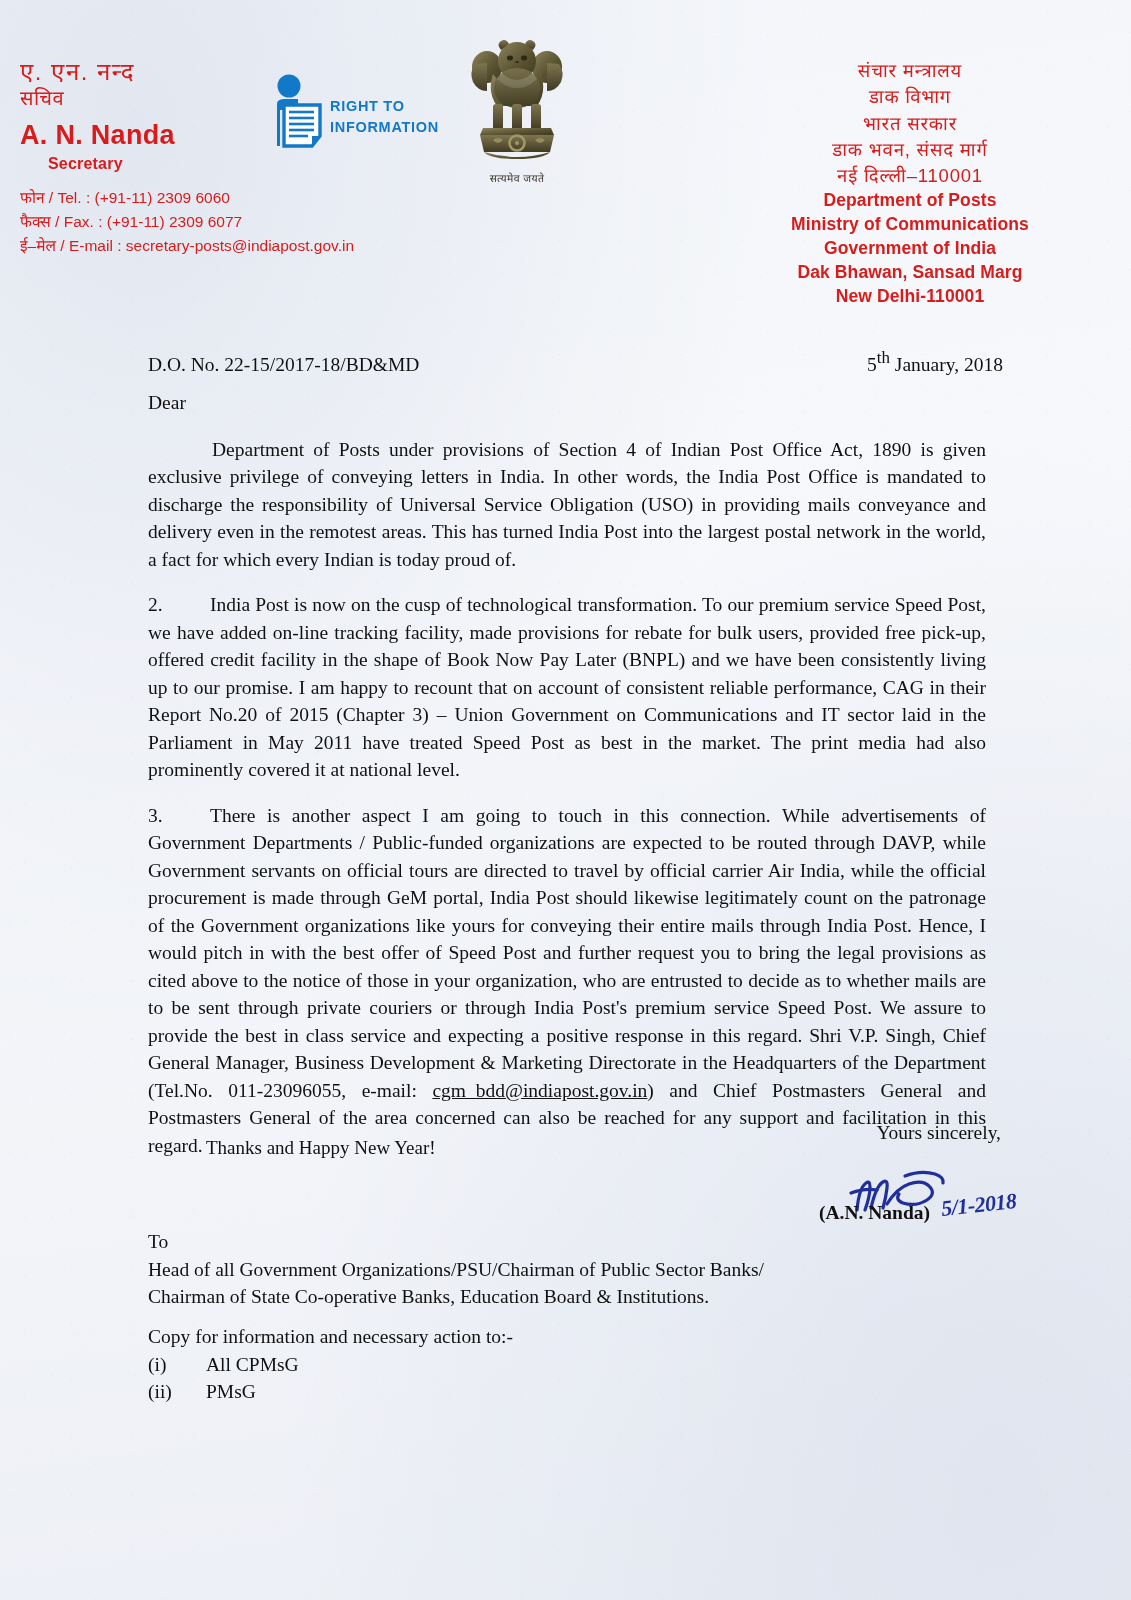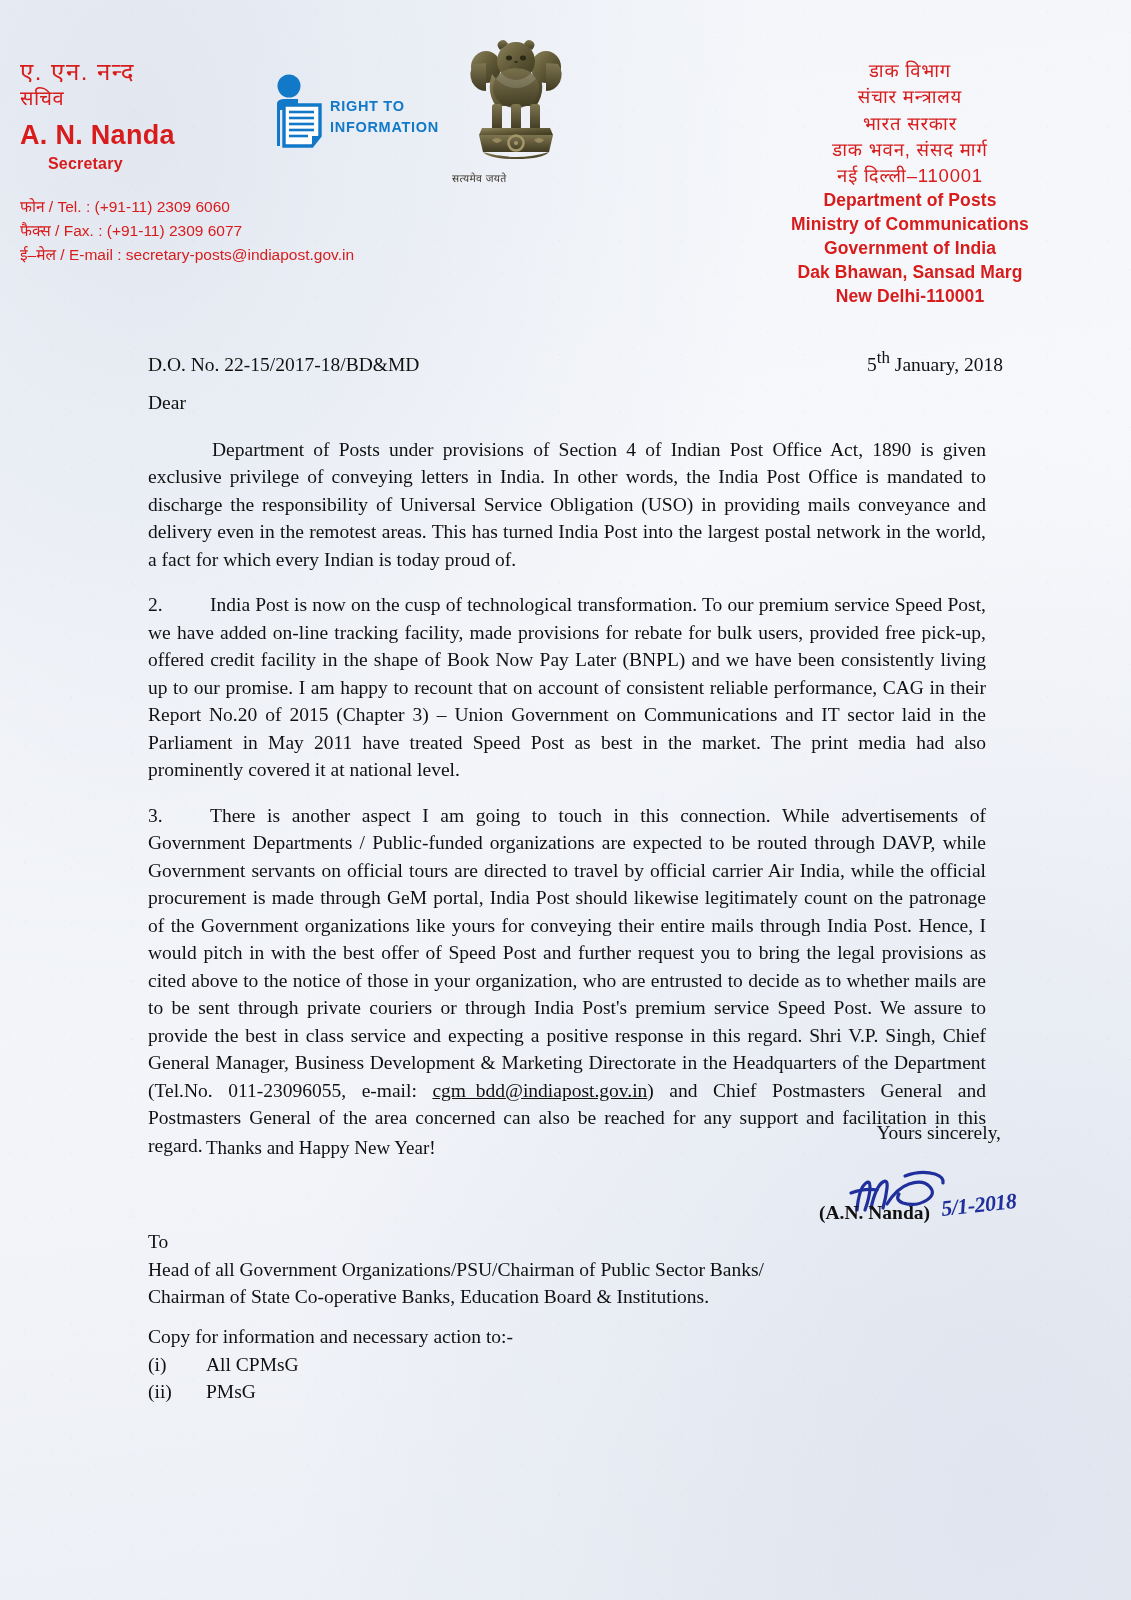--- a/index.html
+++ b/index.html
@@ -73,21 +73,21 @@
     font-size: 16px;
     font-weight: bold;
     line-height: 1.4;
     letter-spacing: .2px;
     margin-left: 28px;
   }
   .hdr-left .contact {
     font-family: "Liberation Sans", sans-serif;
     font-size: 15.5px;
     line-height: 1.55;
-    margin-top: 20px;
+    margin-top: 11px;
     white-space: nowrap;
   }
 
   
   .rti {
     position: absolute;
     left: 268px; top: 74px;
     width: 160px; height: 84px;
   }
   .rti-mark { position: absolute; left: 0; top: 0; width: 58px; height: 84px; }
@@ -98,21 +98,21 @@
     font-size: 14.5px;
     line-height: 1.42;
     letter-spacing: .7px;
     color: #1279c8;
   }
 
   
   .emblem {
     position: absolute;
     left: 452px; top: 34px;
-    width: 130px; 
+    width: 130px; text-align: center;
   }
   .emblem-caption {
     font-family: "Liberation Sans", sans-serif;
     font-size: 10.5px;
     color: #3a342a;
     letter-spacing: .4px;
     margin-top: 1px;
   }
 
   .hdr-right {
@@ -304,22 +304,22 @@
         <circle cx="64" cy="109" r="2" fill="#a39769"></circle>
         <path d="M40 106 q5 -4 10 0 q-5 6 -10 0" fill="#968a5e"></path>
         <path d="M82 106 q5 -4 10 0 q-5 6 -10 0" fill="#968a5e"></path>
 
         <path d="M31 118 q33 10 66 0 q-6 7 -33 7 q-27 0 -33 -7 z" fill="url(#brz)"></path>
       </svg>
       <div class="emblem-caption">सत्यमेव जयते</div>
     </div>
 
     <div class="hdr-right">
+      <div class="hi">संचार मन्त्रालय</div>
       <div class="hi">डाक विभाग</div>
-      <div class="hi">संचार मन्त्रालय</div>
       <div class="hi">भारत सरकार</div>
       <div class="hi">डाक भवन, संसद मार्ग</div>
       <div class="hi">नई दिल्ली–110001</div>
       <div class="en">Department of Posts</div>
       <div class="en">Ministry of Communications</div>
       <div class="en">Government of India</div>
       <div class="en">Dak Bhawan, Sansad Marg</div>
       <div class="en">New Delhi-110001</div>
     </div>
   </div>

